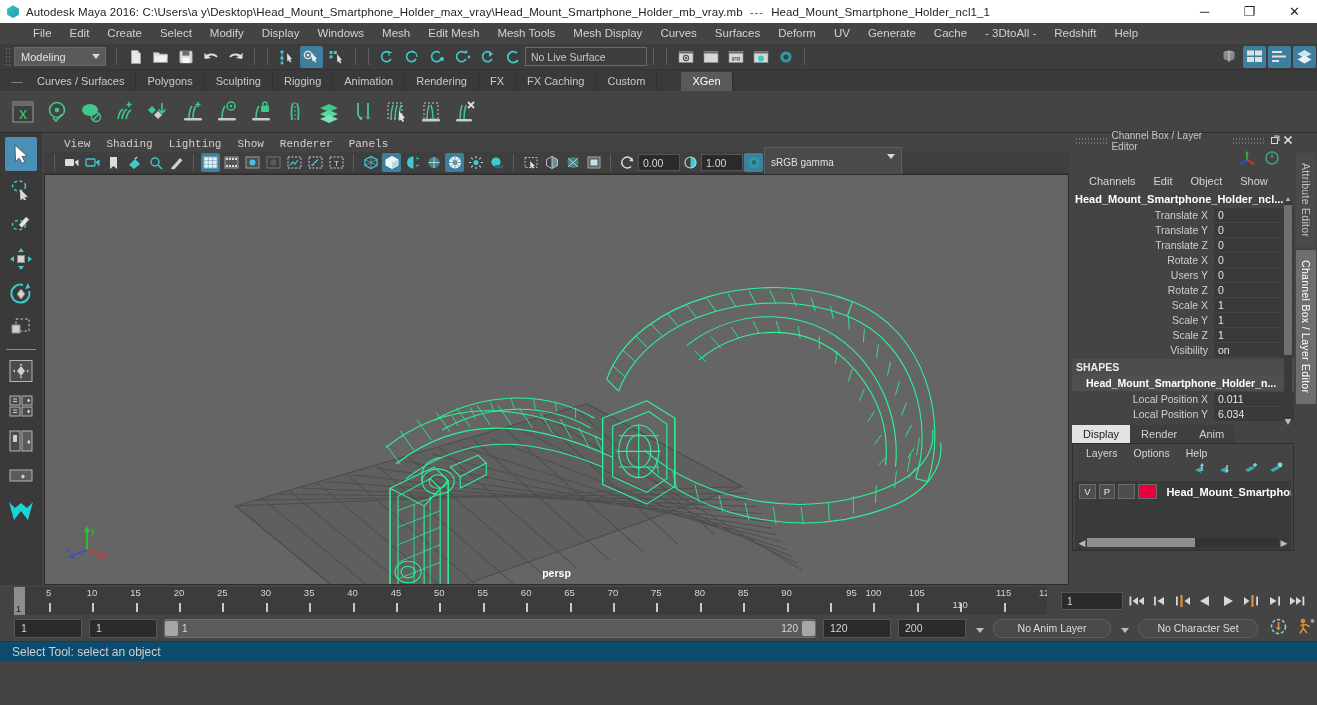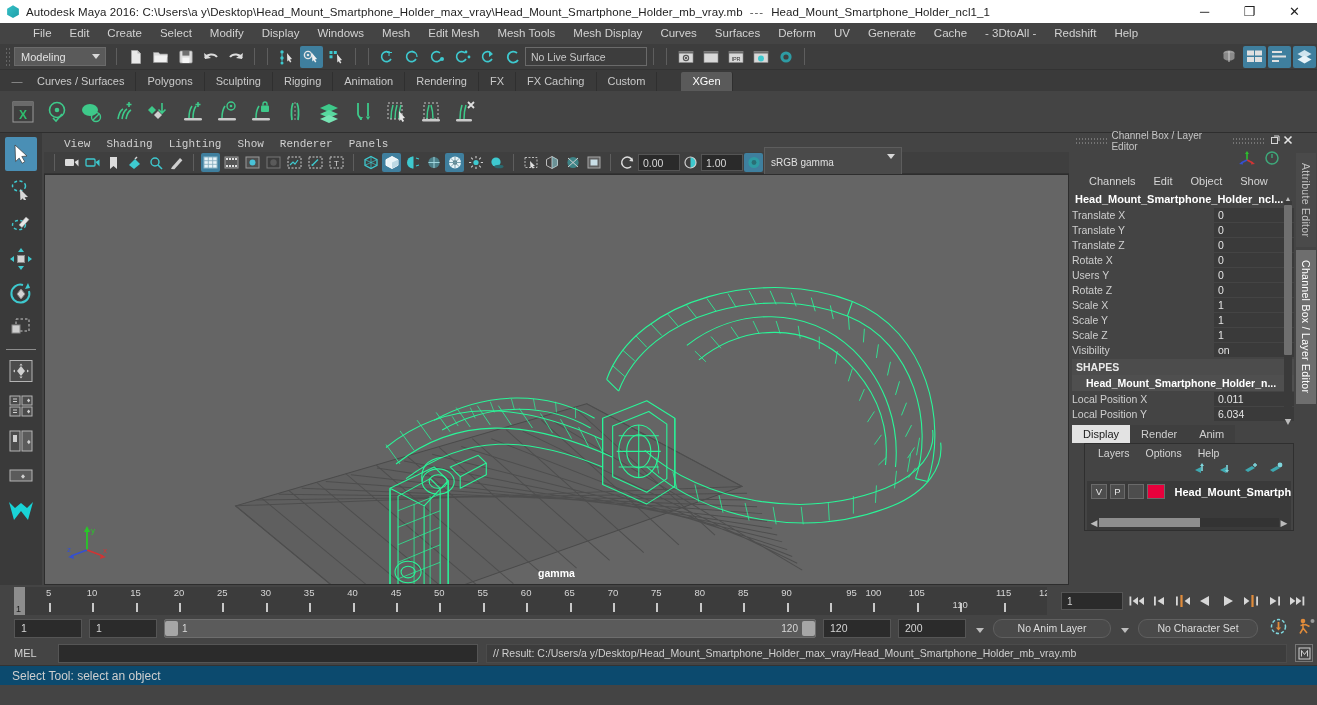--- a/index.html
+++ b/index.html
@@ -145,42 +145,42 @@
     padding-right: 14px; gap: 8px; }
   .cbmenu { height: 20px; display:flex; align-items:center; font-size: 11px;
     color: #d5d5d5; padding-left: 8px; }
   .cbmenu span { padding: 0 9px; }
   .cbnode {
     font-size: 11px; font-weight: bold; color: #ffffff; padding: 2px 0 2px 3px;
     white-space: nowrap; overflow: hidden;
   }
   .chanlist { position: relative; }
   .chanrow { display: flex; height: 15px; align-items: center; font-size: 10.5px; }
-  .chanlabel { flex: 1 1 auto; color: #cfcfcf; padding-right: 6px;
+  .chanlabel { flex: 1 1 auto; text-align: right; color: #cfcfcf; padding-right: 6px;
     white-space: nowrap; }
   .chanval { width: 80px; background: #3a3a3a; color: #e4e4e4; height: 14px;
     line-height: 14px; padding-left: 4px; }
   .shapes-hdr { font-size: 10.5px; font-weight: bold; color: #e9e9e9;
     background: #4c4c4c; padding: 2px 0 2px 4px; margin-top: 2px; }
   .shape-name { font-size: 10.5px; font-weight: bold; color: #ffffff;
     padding: 2px 0 2px 14px; background: #4f4f4f; white-space: nowrap; overflow: hidden; }
   .cbscroll { position: absolute; right: 1px; top: 0; width: 10px; bottom: 0; }
   .cbscroll .track { position: absolute; top: 10px; bottom: 10px; left: 1px;
     width: 8px; background: #3a3a3a; }
   .cbscroll .thumb { position: absolute; top: 14px; height: 150px; left: 1px;
     width: 8px; background: #6f6f6f; border-radius: 1px; }
   .cbscroll .up, .cbscroll .dn { position: absolute; left: 1px; width: 8px; height: 9px; }
   .cbscroll .up { top: 0; } .cbscroll .dn { bottom: 0; }
 
   .layertabs { display: flex; height: 19px; align-items: flex-end; margin-top: 3px; }
   .ltab { font-size: 11px; color: #cfcfcf; padding: 0 11px; line-height: 18px;
     height: 18px; background: #3f3f3f; }
   .ltab.active { background: #e3e3e3; color: #202020; }
-  .layerbox { border: 1px solid #2f2f2f; background: #444; height: 88px;
-    display: flex; flex-direction: column; margin-left: 12px; }
+  .layerbox { border: 1px solid #2f2f2f; background: #444; height: 108px;
+    display: flex; flex-direction: column; }
   .layermenu { height: 17px; display:flex; align-items:center; font-size: 10.5px;
     color: #d5d5d5; padding-left: 5px; }
   .layermenu span { padding: 0 8px; }
   .layericons { height: 18px; display: flex; justify-content: flex-end;
     gap: 9px; padding-right: 9px; align-items: center; }
   .layerlist { flex: 1 1 auto; background: #3a3a3a; margin: 2px 2px 0 2px;
     position: relative; overflow: hidden; }
   .layerrow { display: flex; align-items: center; height: 18px; gap: 3px;
     padding: 3px 0 0 4px; }
   .lcell { width: 17px; height: 15px; background: #4d4d4d; border: 1px solid #6a6a6a;
@@ -941,21 +941,21 @@
           <path d="M22 30 L22 10" stroke="#28c828" stroke-width="1.8"></path>
             <path d="M22 6l3 6h-6z" fill="#28c828"></path>
           <text x="26" y="13" font-size="8" fill="#28c828" font-family="Liberation Sans">y</text>
           <path d="M22 30 L38 36" stroke="#d03535" stroke-width="1.8"></path>
             <path d="M41 37l-6 2 1-4z" fill="#d03535"></path>
           <text x="38" y="33" font-size="8" fill="#d03535" font-family="Liberation Sans">x</text>
           <path d="M22 30 L6 36" stroke="#3550d0" stroke-width="1.8"></path>
             <path d="M3 37l6 2-1-4z" fill="#3550d0"></path>
           <text x="2" y="32" font-size="8" fill="#3550d0" font-family="Liberation Sans">z</text>
         </svg>
-        <div class="persp-label">gamma</div>
+        <div class="persp-label">persp</div>
       </div>
     </div>
 
     <div class="rightdock">
       <div class="cbwrap">
         <div class="cbheader">
           <div class="dotgrip"></div>
           <span style="flex:1 1 auto; text-align:left;">Channel Box / Layer Editor</span>
           <div class="dotgrip"></div>
           <div class="hbtn">
@@ -1280,29 +1280,18 @@
       <div style="margin-left:2px;">
         <svg width="20" height="19" viewBox="0 0 20 19">
             <circle cx="6" cy="4" r="2.3" fill="#e08b3a"></circle>
             <path d="M6 6.5v5l-3 5M6 11l4 5M3.5 8.5l5-1 4 2" stroke="#e08b3a" stroke-width="1.6" fill="none"></path>
             <circle cx="15.5" cy="4" r="2" fill="#9a9a9a"></circle>
           </svg>
       </div>
     </div>
   </div>
 
-  <div class="melrow">
-    <div class="mellabel">MEL</div>
-    <div class="melinput"></div>
-    <div class="melresult">// Result: C:/Users/a y/Desktop/Head_Mount_Smartphone_Holder_max_vray/Head_Mount_Smartphone_Holder_mb_vray.mb</div>
-    <div class="melicon">
-      <svg width="13" height="13" viewBox="0 0 13 13">
-          <rect x="1" y="1" width="11" height="11" fill="none" stroke="#cfcfcf"></rect>
-          <path d="M3.5 9.5V3.5l3 4 3-4v6" stroke="#cfcfcf" stroke-width="1" fill="none"></path>
-        </svg>
-    </div>
-  </div>
 
   <div class="statusbar">
     <span>Select Tool: select an object</span>
   </div>
 
 </div>
 
 </body></html>

